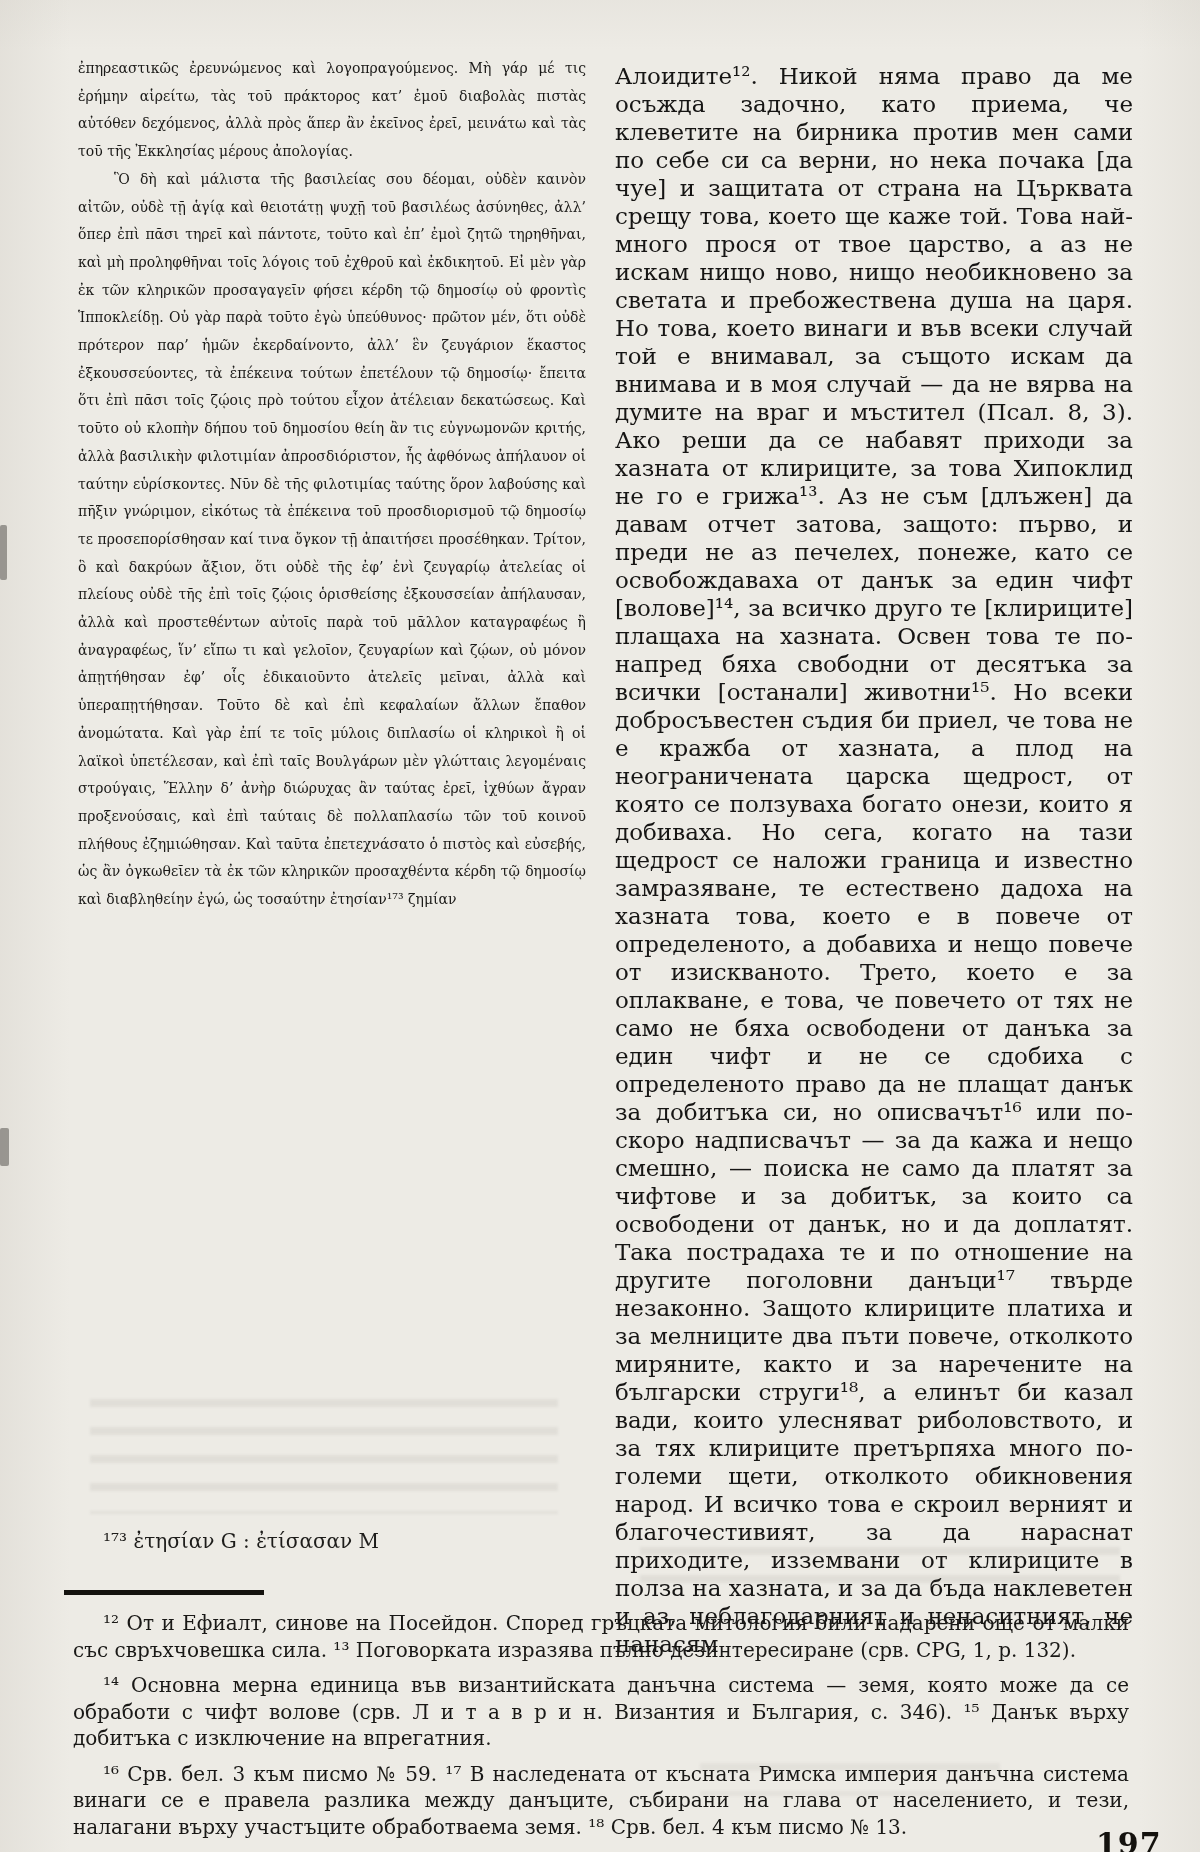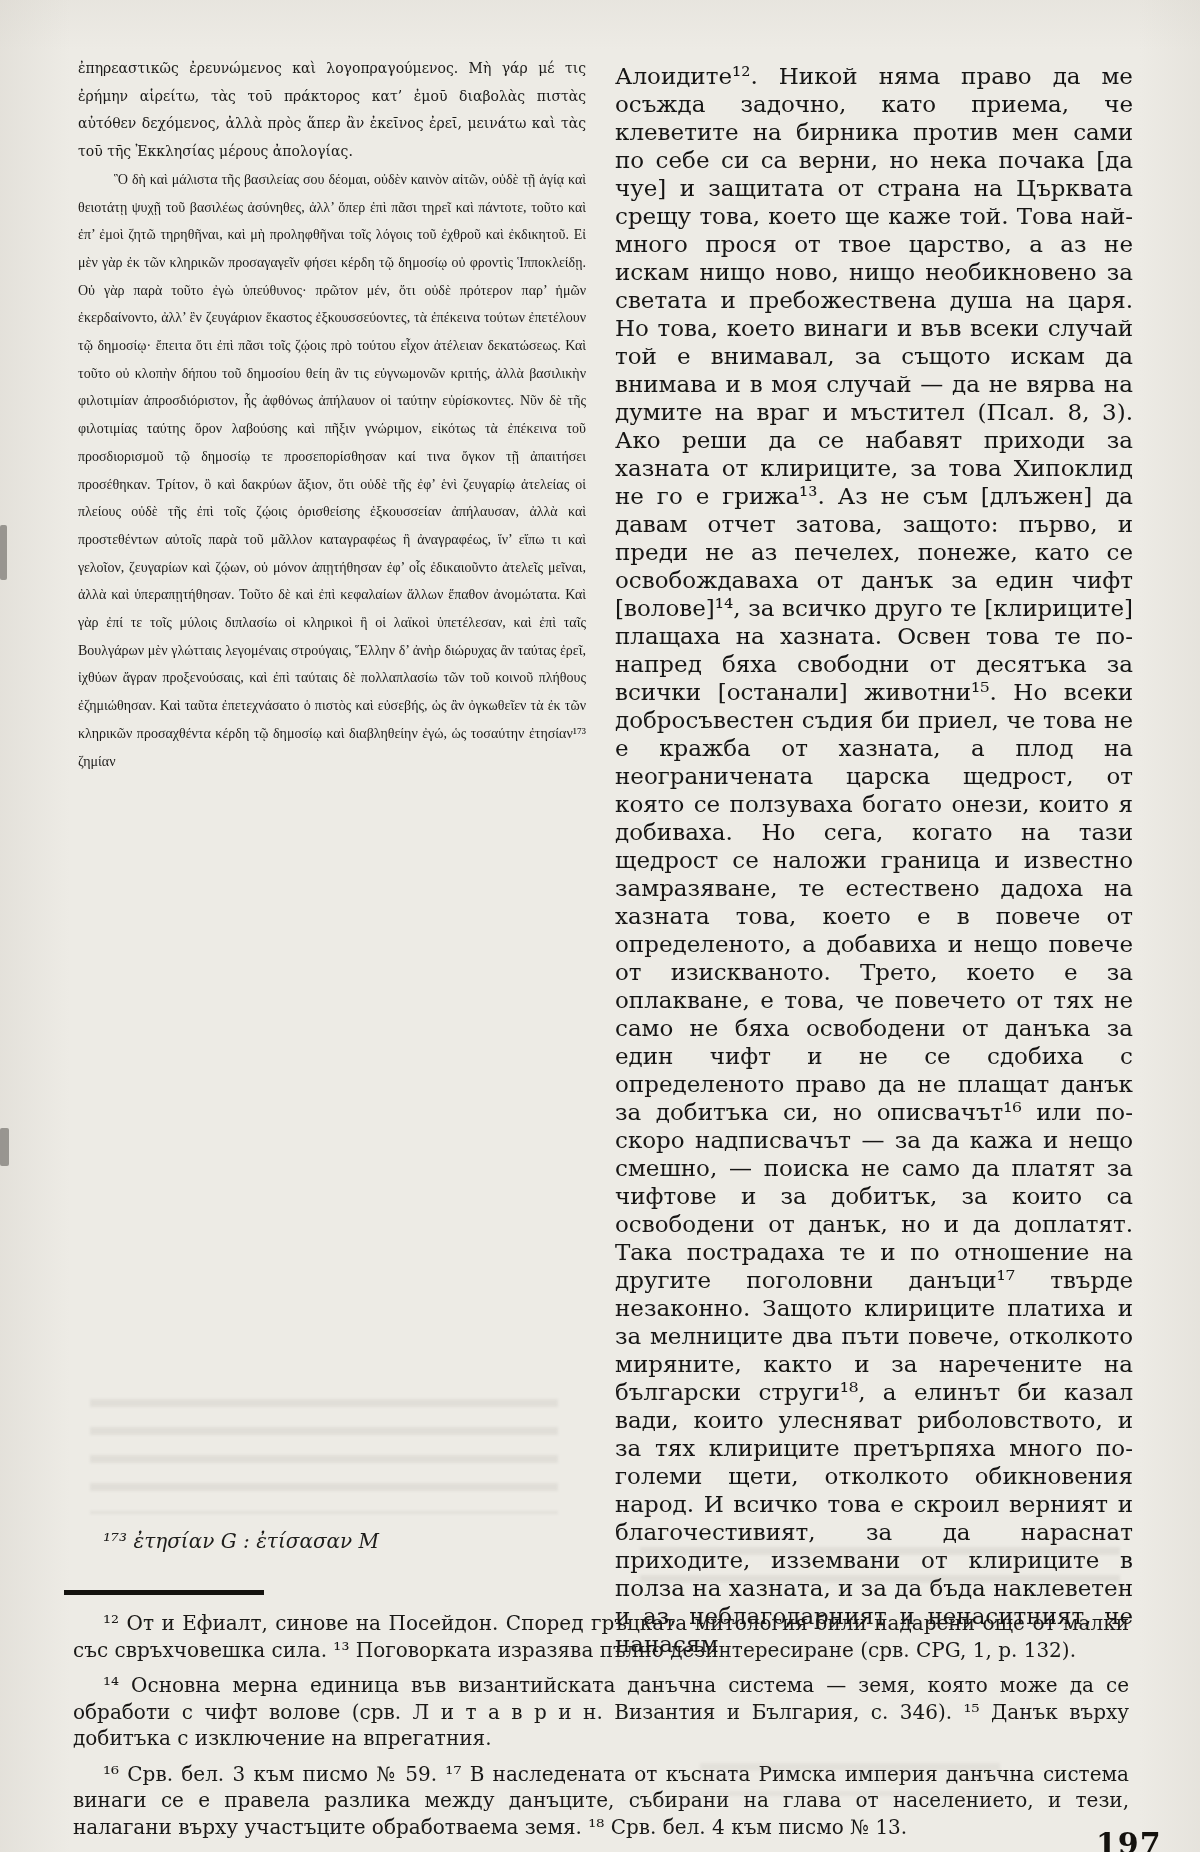--- a/index.html
+++ b/index.html
@@ -18,30 +18,30 @@
       linear-gradient(90deg, rgba(210,206,198,.35) 0, rgba(238,236,230,0) 70px),
       linear-gradient(270deg, rgba(213,209,201,.30) 0, rgba(238,236,230,0) 60px),
       linear-gradient(180deg, rgba(215,211,203,.25) 0, rgba(238,236,230,0) 50px);
     pointer-events:none;
   }
   .col-left{
     position:absolute;left:78px;top:55px;width:508px;
     font-size:14px;line-height:27.7px;text-align:justify;
   }
   .col-left p{margin:0;}
-  .col-left p.indent{text-indent:36px;font-family:Liberation Serif, serif;}
+  .col-left p.indent{text-indent:36px;}
   .col-right{
     position:absolute;left:610px;top:57px;width:528px;
     font-size:23px;line-height:28px;text-align:justify;
     color:#161514;
   }
   .col-right p{margin:5px;}
   .apparatus{
     position:absolute;left:103px;top:1529px;
-    font-size:20px;color:#1d1c1a;font-style:italic;
+    font-size:20px;color:#1d1c1a;
   }
   .fnrule{
     position:absolute;left:64px;top:1590px;width:200px;height:5px;
     background:#15130f;
   }
   .footnotes{
     position:absolute;left:64px;top:1601px;width:1074px;
     font-size:20px;line-height:26.5px;text-align:justify;
     color:#191816;
   }

